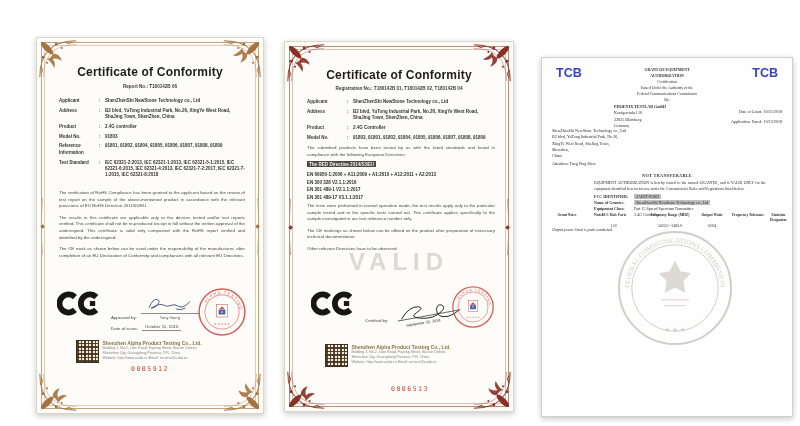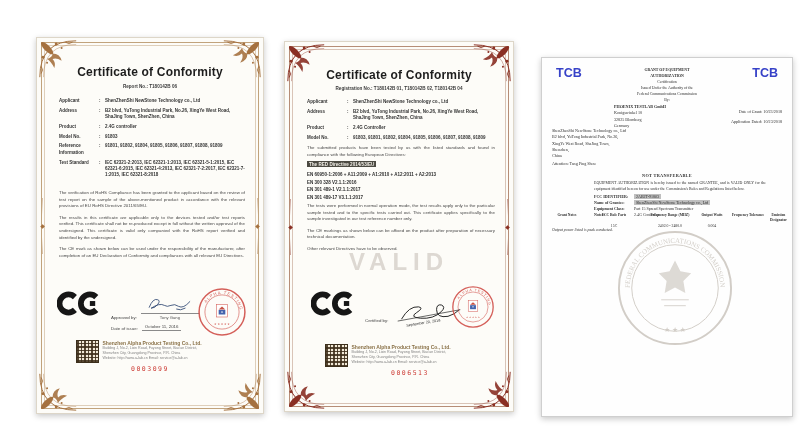--- a/index.html
+++ b/index.html
@@ -245,21 +245,21 @@
 
   <div class="footer" style="bottom:50px;">
     <div class="qr"></div>
     <div class="ftext">
       <div class="fcompany">Shenzhen Alpha Product Testing Co., Ltd.</div>
       <div class="faddr">Building J, No.2, Lixin Road, Fuyong Street, Bao'an District,</div>
       <div class="faddr">Shenzhen City, Guangdong Province, P.R. China</div>
       <div class="faddr">Website: http://www.a-lab.cn    Email: service@a-lab.cn</div>
     </div>
   </div>
-  <div class="serial" style="bottom:40px;">0003099</div>
+  <div class="serial" style="bottom:40px;">0005912</div>
 </div>
 
 <div class="page" id="cert2">
   <div class="f1"></div>
   <div class="f2"></div>
   <div class="corner c-tl">
   <svg viewBox="0 0 44 44">
     <g fill="none" stroke="currentColor">
       <path d="M2 42 Q2 2 42 2" stroke-width="1.1"></path>
       <path d="M6 42 Q6 6 42 6" stroke-width="0.6" opacity="0.7"></path>
@@ -419,21 +419,21 @@
 
   <div class="footer" style="bottom:44px;">
     <div class="qr"></div>
     <div class="ftext">
       <div class="fcompany">Shenzhen Alpha Product Testing Co., Ltd.</div>
       <div class="faddr">Building J, No.2, Lixin Road, Fuyong Street, Bao'an District,</div>
       <div class="faddr">Shenzhen City, Guangdong Province, P.R. China</div>
       <div class="faddr">Website: http://www.a-lab.cn    Email: service@a-lab.cn</div>
     </div>
   </div>
-  <div class="serial" style="bottom:34px;margin-left:22px;">0006513</div>
+  <div class="serial" style="bottom:18px;margin-left:22px;">0006513</div>
 </div>
 
 <div class="page" id="tcb">
   <div class="tcb-logo l">TCB</div>
   <div class="tcb-logo r">TCB</div>
 
   <div class="tcb-head">
     <div class="b">GRANT OF EQUIPMENT</div>
     <div class="b">AUTHORIZATION</div>
     <div>Certification</div>

